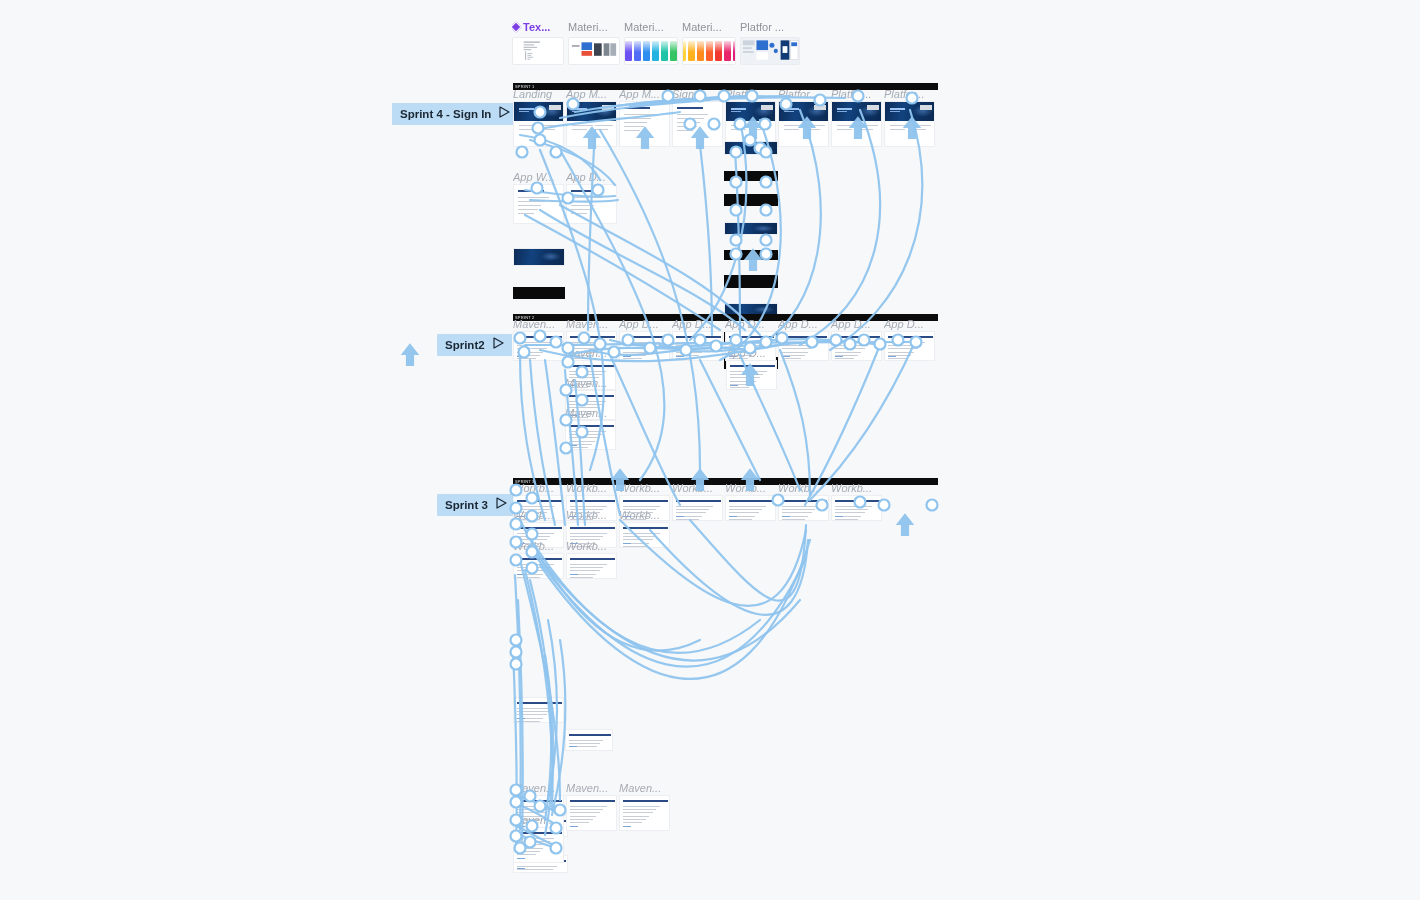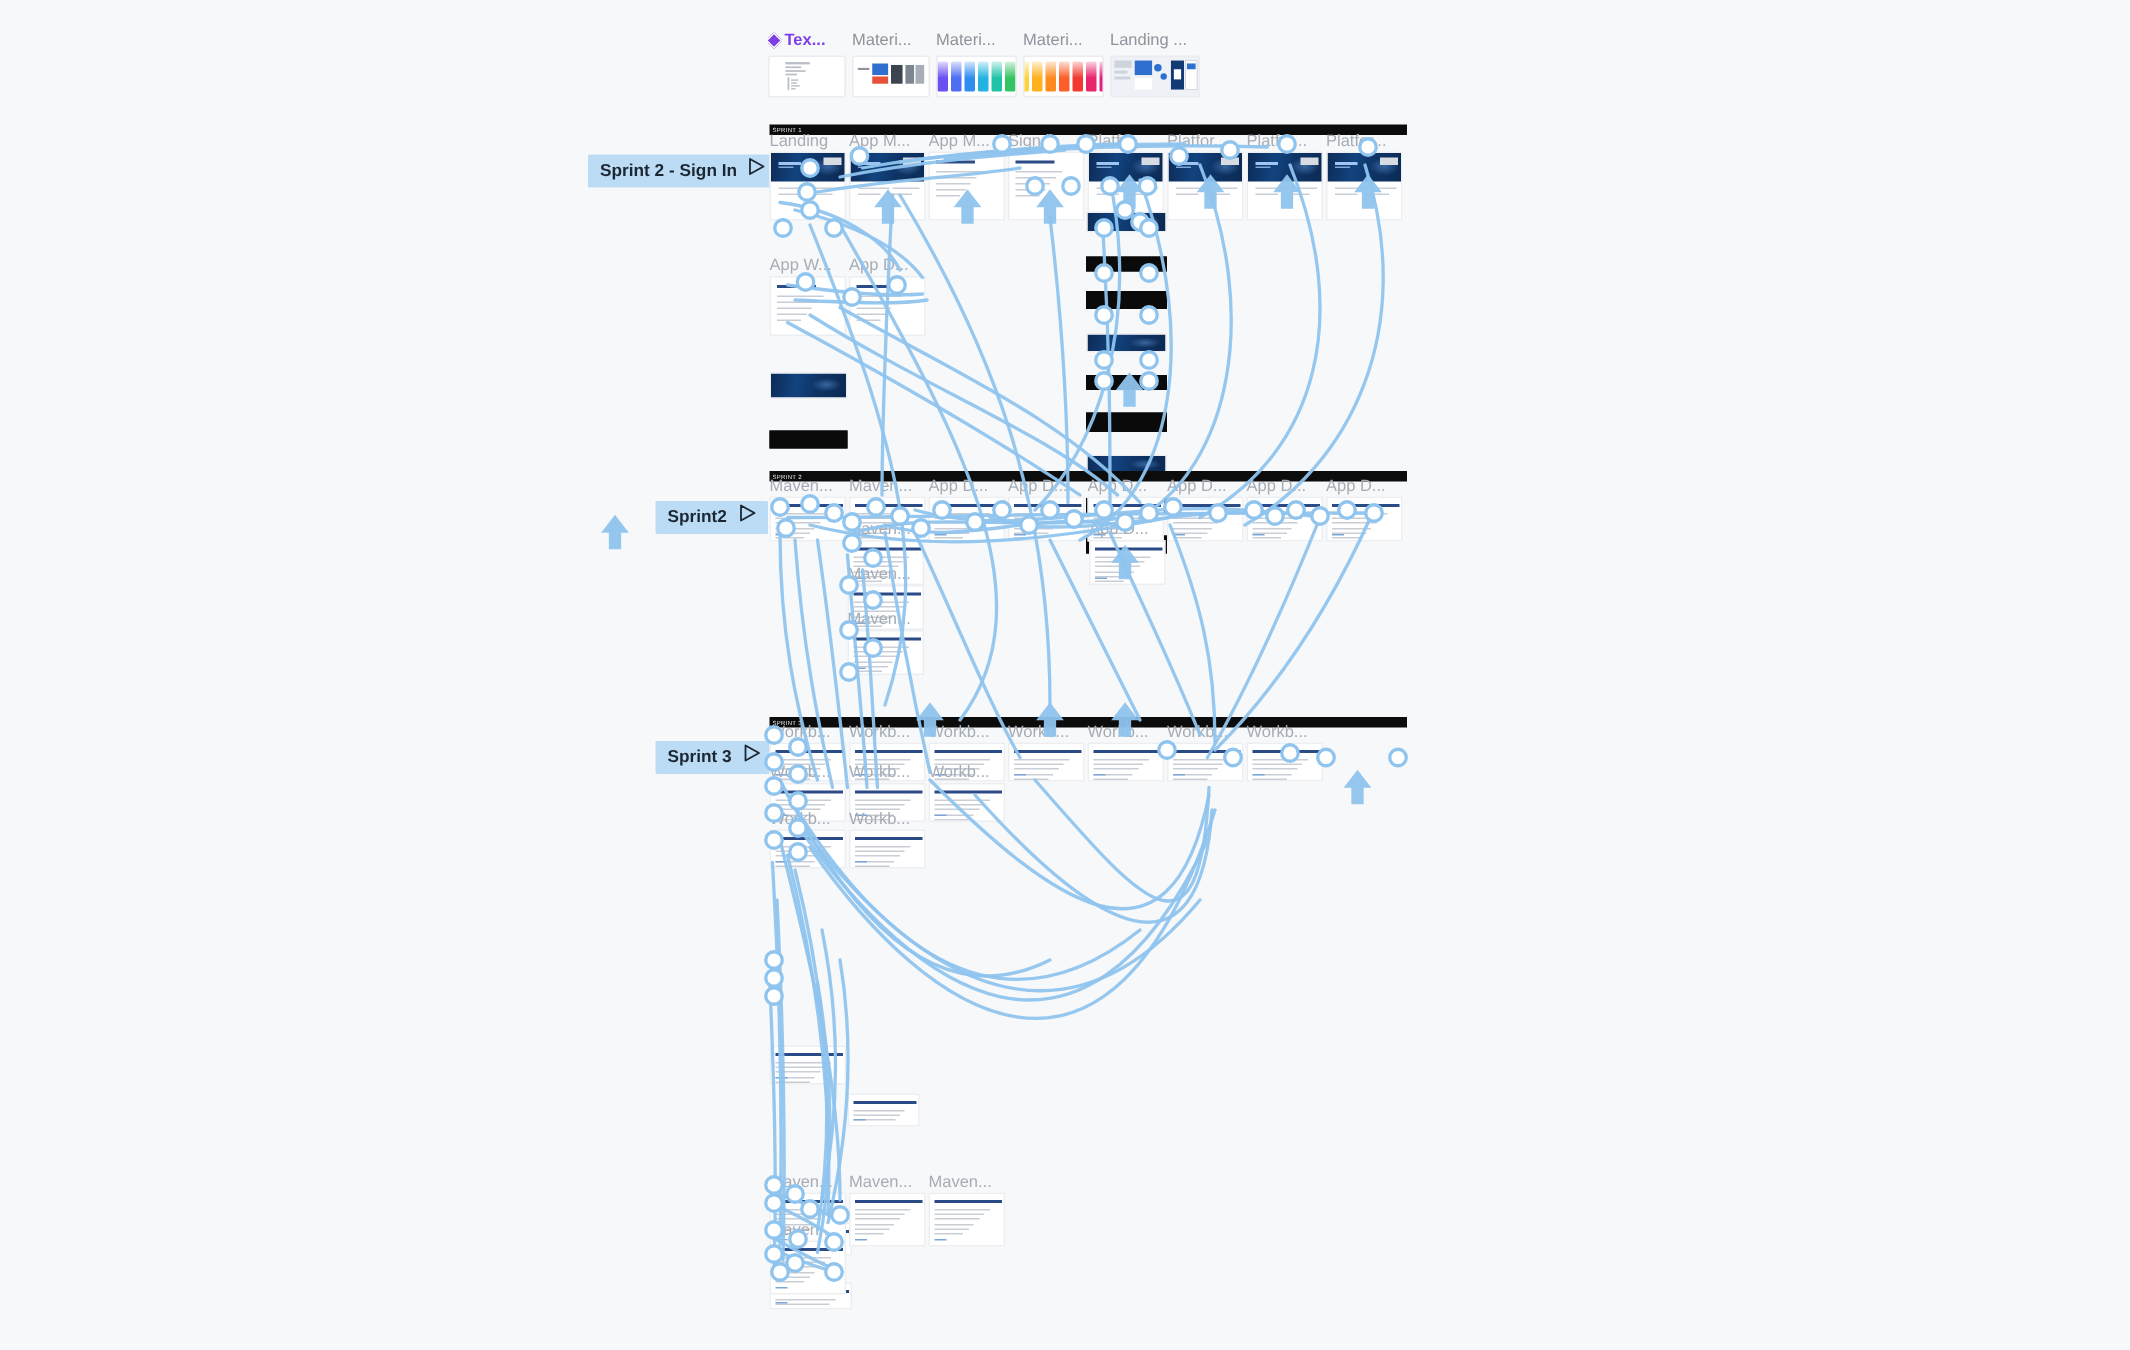--- a/index.html
+++ b/index.html
@@ -6,21 +6,21 @@
   body{
     width:1420px;height:900px;
     background:#f7f8fa;
     font-family:"Liberation Sans", sans-serif;
     overflow:hidden;
     position:relative;
   }
   #canvas{position:absolute;inset:0;}
 
   
-  .abs{position:absolute;}
+  .abs{position:absolute;font-style:italic;}
 
   
   .pal-row{position:absolute;left:512px;top:20px;display:flex;align-items:flex-start;}
   .pal-card{margin-right:4px;}
   .pal-title{
     font-size:11px;color:#8e939b;white-space:nowrap;overflow:hidden;
     height:14px;line-height:14px;margin-bottom:3px;
   }
   .pal-title.active{color:#7b3fe4;font-weight:bold;display:flex;align-items:center;gap:3px;}
   .diamond{
@@ -146,42 +146,42 @@
             <i style="background: linear-gradient(rgba(255, 138, 30, 0.2) 0%, rgb(255, 138, 30) 55%, rgb(255, 138, 30) 100%);"></i>
             <i style="background: linear-gradient(rgba(252, 95, 42, 0.2) 0%, rgb(252, 95, 42) 55%, rgb(252, 95, 42) 100%);"></i>
             <i style="background: linear-gradient(rgba(241, 57, 47, 0.2) 0%, rgb(241, 57, 47) 55%, rgb(241, 57, 47) 100%);"></i>
             <i style="background: linear-gradient(rgba(232, 36, 107, 0.2) 0%, rgb(232, 36, 107) 55%, rgb(232, 36, 107) 100%);"></i>
             <i style="background: linear-gradient(rgba(226, 29, 124, 0.2) 0%, rgb(226, 29, 124) 55%, rgb(226, 29, 124) 100%);"></i>
           </div>
       </div>
     </div>
 
     <div class="pal-card" style="width:60px">
-      <div class="pal-title">Landing ...</div>
+      <div class="pal-title">Platfor ...</div>
       <div class="pal-thumb" style="width:60px;background:#eef1f5">
         <svg width="60" height="28" viewBox="0 0 60 28">
           <rect x="0" y="0" width="60" height="28" fill="#eef1f5"></rect>
           <rect x="2" y="3" width="12" height="5" fill="#cdd4de"></rect>
           <rect x="2" y="10" width="9" height="2" fill="#cdd4de"></rect>
           <rect x="2" y="14" width="11" height="2" fill="#cdd4de"></rect>
           <rect x="16" y="3" width="12" height="10" fill="#2f6fd0"></rect>
           <rect x="16" y="15" width="12" height="8" fill="#ffffff"></rect>
           <circle cx="32" cy="8" r="2.6" fill="#2f6fd0"></circle>
             <circle cx="36" cy="14" r="2.2" fill="#2f6fd0"></circle>
           <rect x="41" y="3" width="9" height="20" fill="#123a74"></rect>
           <rect x="43" y="9" width="5" height="7" fill="#ffffff"></rect>
           <rect x="51" y="3" width="8" height="20" fill="#ffffff" stroke="#cdd4de" stroke-width=".6"></rect>
           <rect x="52" y="5" width="6" height="4" fill="#2f6fd0"></rect>
         </svg>
       </div>
     </div>
   </div>
 
   <div class="sprint-pill" style="left:392px;top:103px;">
-    <span>Sprint 2 - Sign In</span>
+    <span>Sprint 4 - Sign In</span>
     <span>
       <svg width="11" height="12" viewBox="0 0 11 12">
           <path d="M1 1 L10 6 L1 11 Z" fill="none" stroke="#1b2733" stroke-width="1.2" stroke-linejoin="round"></path>
         </svg>
     </span>
   </div>
   <div class="sprint-pill" style="left:437px;top:334px;">
     <span>Sprint2</span>
     <span>
       <svg width="11" height="12" viewBox="0 0 11 12">

